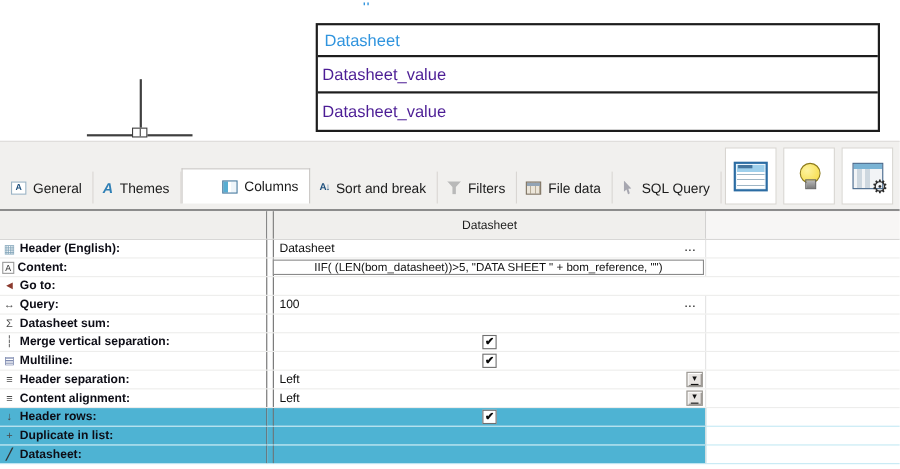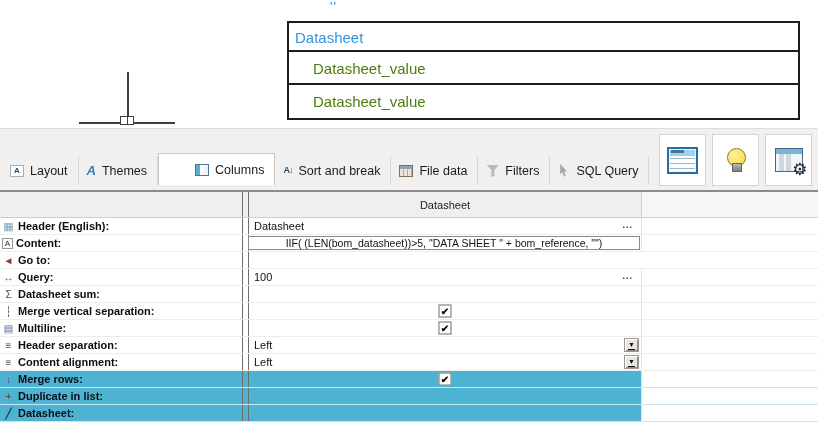--- a/index.html
+++ b/index.html
@@ -5,21 +5,21 @@
   :root{ --hl:#4eb3d3; --accent:#3094de; }
   *{box-sizing:border-box; margin:0; padding:0;}
   html,body{width:818px;height:426px;overflow:hidden;}
   body{font-family:"Liberation Sans",sans-serif;background:#fff;position:relative;}
 
   
   .preview{position:absolute;left:0;top:0;width:818px;height:128px;background:#fff;}
   .marker{position:absolute;left:330px;top:1px;font-size:10px;font-weight:bold;color:var(--accent);letter-spacing:1px;}
   .ptable{position:absolute;left:287px;top:21px;width:513px;border:2px solid #1d1d1d;background:#fff;}
   .ptable .ph{height:29px;line-height:29px;padding-left:6px;font-size:15px;color:var(--accent);border-bottom:2px solid #1d1d1d;}
-  .ptable .pr{height:33px;line-height:33px;padding-left:24px;font-size:15px;color:#4d7c0f;border-bottom:2px solid #1d1d1d;}
+  .ptable .pr{height:33px;line-height:33px;padding-left:4px;font-size:15px;color:#4c1d95;border-bottom:2px solid #1d1d1d;}
   .ptable .pr:last-child{border-bottom:none;}
   .sym-v{position:absolute;left:127px;top:72px;width:2px;height:51px;background:#3f3f3f;}
   .sym-h{position:absolute;left:79px;top:122px;width:96px;height:2px;background:#3f3f3f;}
   .sym-box{position:absolute;left:120px;top:116px;width:14px;height:9px;border:1px solid #3f3f3f;background:#fff;}
   .sym-box::after{content:"";position:absolute;left:50%;top:0;bottom:0;width:1px;background:#3f3f3f;}
 
   
   .toolbar{position:absolute;left:0;top:128px;width:818px;height:62px;background:#f1f0ee;border-top:1px solid #dedcda;}
   .tabstrip{position:absolute;left:2px;top:24px;height:32px;display:flex;align-items:flex-end;}
   .tab{height:29px;display:flex;align-items:center;gap:6px;padding:0 10px 0 8px;font-size:12.5px;color:#1b1b1b;border-right:1px solid #d9d6d3;cursor:default;white-space:nowrap;}
@@ -84,41 +84,41 @@
     <div class="ph" data-name="preview-table-header-cell">Datasheet</div>
     <div class="pr" data-name="preview-table-row">Datasheet_value</div>
     <div class="pr" data-name="preview-table-row">Datasheet_value</div>
   </div>
 </div>
 
 <div class="toolbar" data-name="toolbar">
   <div class="tabstrip" data-name="tab-strip">
       <div class="tab" data-name="tab-general">
         <span class="ticon" data-name="general-icon">A</span>
-        <span data-name="tab-label">Layout</span>
+        <span data-name="tab-label">General</span>
       </div>
       <div class="tab" data-name="tab-themes">
         <span class="ticon" data-name="themes-icon">A</span>
         <span data-name="tab-label">Themes</span>
       </div>
       <div class="tab selected" data-name="tab-columns">
         <span class="ticon" data-name="columns-icon"></span>
         <span data-name="tab-label">Columns</span>
       </div>
       <div class="tab" data-name="tab-sort-and-break">
         <span class="ticon" data-name="sort-icon">A↓</span>
         <span data-name="tab-label">Sort and break</span>
       </div>
+      <div class="tab" data-name="tab-filters">
+        <span class="ticon" data-name="filters-icon"></span>
+        <span data-name="tab-label">Filters</span>
+      </div>
       <div class="tab" data-name="tab-file-data">
         <span class="ticon" data-name="file-data-icon"></span>
         <span data-name="tab-label">File data</span>
-      </div>
-      <div class="tab" data-name="tab-filters">
-        <span class="ticon" data-name="filters-icon"></span>
-        <span data-name="tab-label">Filters</span>
       </div>
       <div class="tab" data-name="tab-sql-query">
         <span class="ticon" data-name="sql-query-icon"></span>
         <span data-name="tab-label">SQL Query</span>
       </div>
     </div>
   <div class="bigbtns" data-name="toolbar-buttons">
       <div class="bigbtn" data-name="table-view-button">
         <span data-name="big-table-icon"></span>
       </div>
@@ -239,21 +239,21 @@
           <span class="val" data-name="value-text">Left</span>
           <div class="dd" data-name="dropdown-button">
             <span data-name="chevron-down-icon">▼</span>
           </div>
         </div>
         <div class="cr" data-name="row-filler"></div>
       </div>
       <div class="grow hl" data-name="grid-row-merge-rows">
         <div class="cl" data-name="row-label-cell">
           <span class="ricon" data-name="merge-rows-icon">↓</span>
-          <span data-name="row-label">Merge rows:</span>
+          <span data-name="row-label">Header rows:</span>
         </div>
         <div class="gap" data-name="column-splitter"></div>
         <div class="cv" data-name="row-value-cell">
           <div class="cb" data-name="checkbox">✔</div>
         </div>
         <div class="cr" data-name="row-filler"></div>
       </div>
       <div class="grow hl" data-name="grid-row-duplicate-in-list">
         <div class="cl" data-name="row-label-cell">
           <span class="ricon" data-name="duplicate-icon">+</span>

